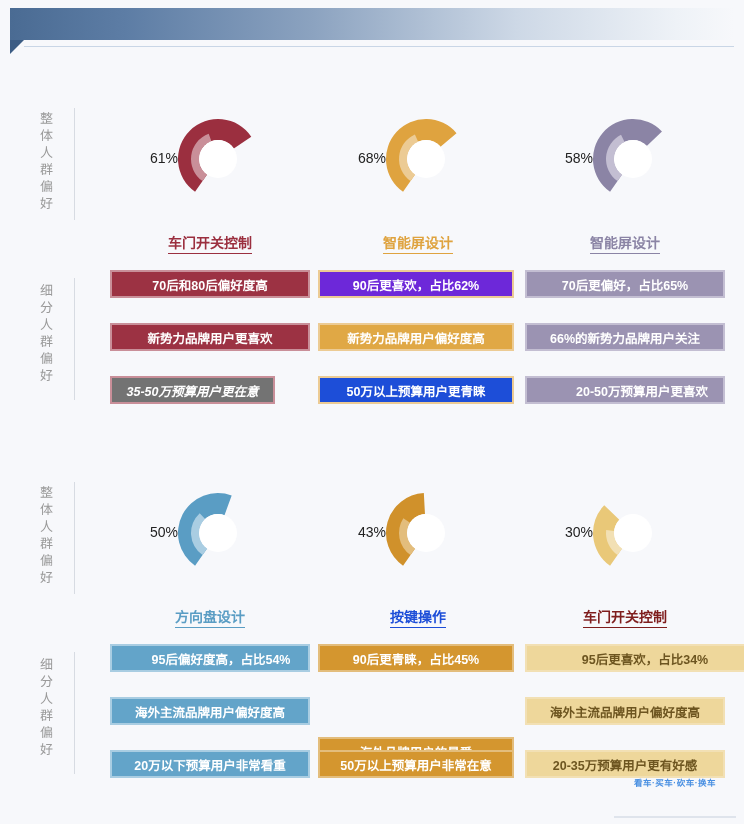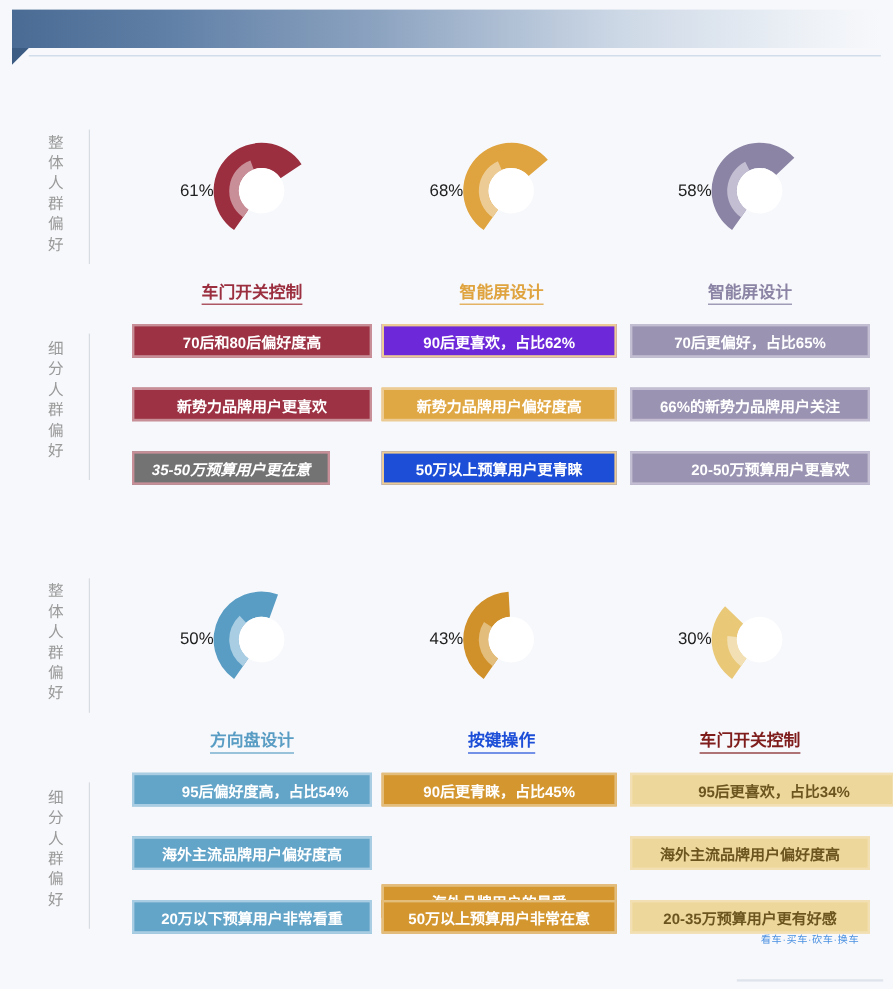--- a/index.html
+++ b/index.html
@@ -69,21 +69,21 @@
     position:absolute;right:8px;bottom:6px;width:122px;height:40px;
     text-align:center;
   }
   .logo-main{
     font-size:23px;font-weight:bold;color:#2b7de9;letter-spacing:1px;
     line-height:24px;
     text-shadow:0 0 1px #2b7de9;
   }
   .logo-sub{
     font-size:8.5px;color:#4a90e2;letter-spacing:.5px;line-height:11px;
-    white-space:nowrap;font-weight:normal;
+    white-space:nowrap;font-weight:bold;
   }
   .logo-rule{
     position:absolute;left:0;right:0;bottom:0;height:2px;background:#dfe4ec;
   }
 </style>
 </head>
 <body>
 
 <div class="header-wrap">
   <div class="header-bar"></div>

